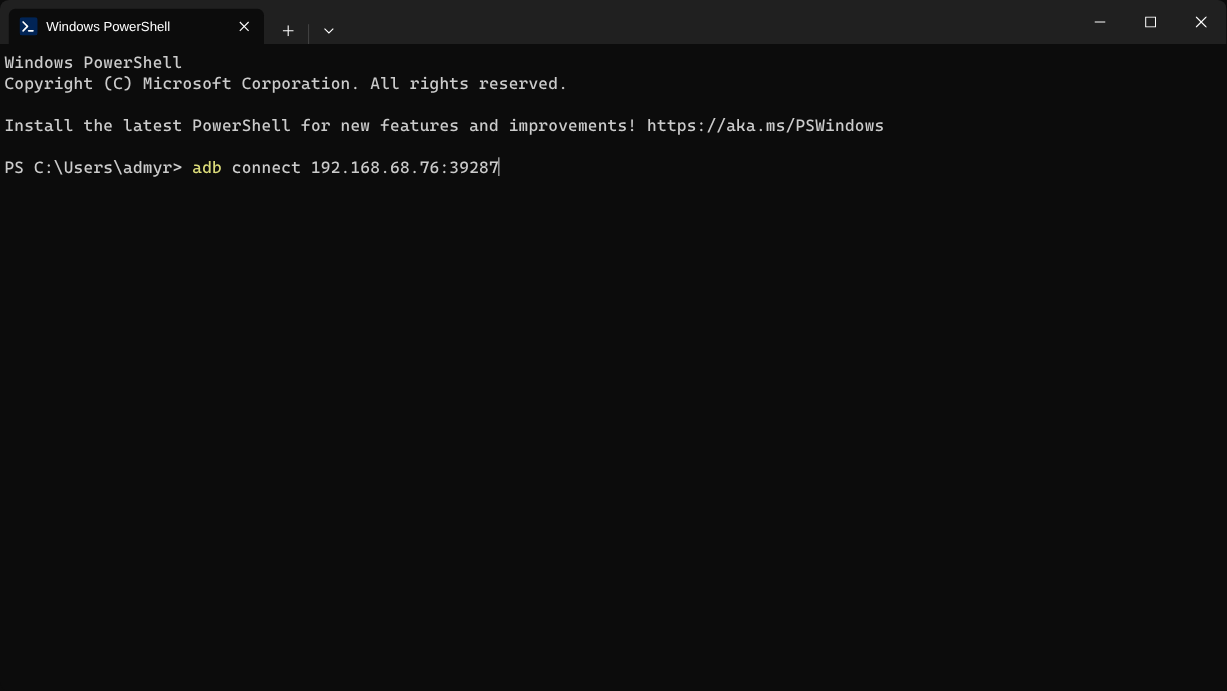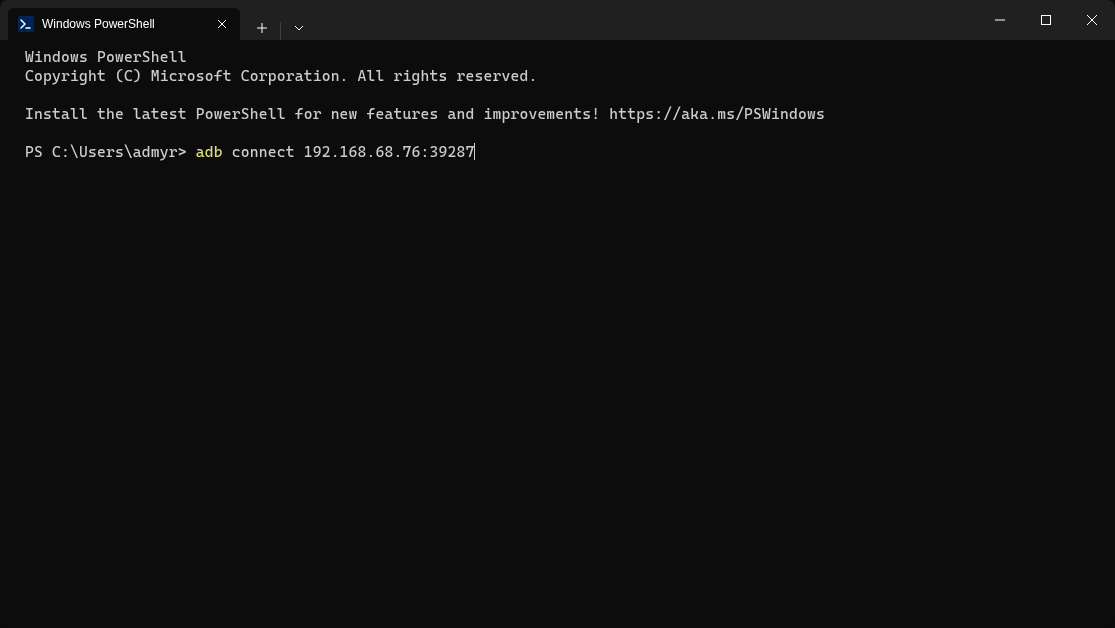--- a/index.html
+++ b/index.html
@@ -93,21 +93,21 @@
     .win-btn {
       width: 46px;
       height: 40px;
       display: flex;
       align-items: center;
       justify-content: center;
       color: #ffffff;
       cursor: pointer;
     }
     .terminal {
-      padding: 8px 25px;
+      padding: 8px 4px;
       font-family: 'Cascadia Mono', 'Consolas', monospace;
       font-size: 15px;
       line-height: 19px;
       color: #cccccc;
       background: #0c0c0c;
       height: calc(628px - 40px);
       white-space: pre;
       letter-spacing: 0.2px;
     }
     .prompt-line {

